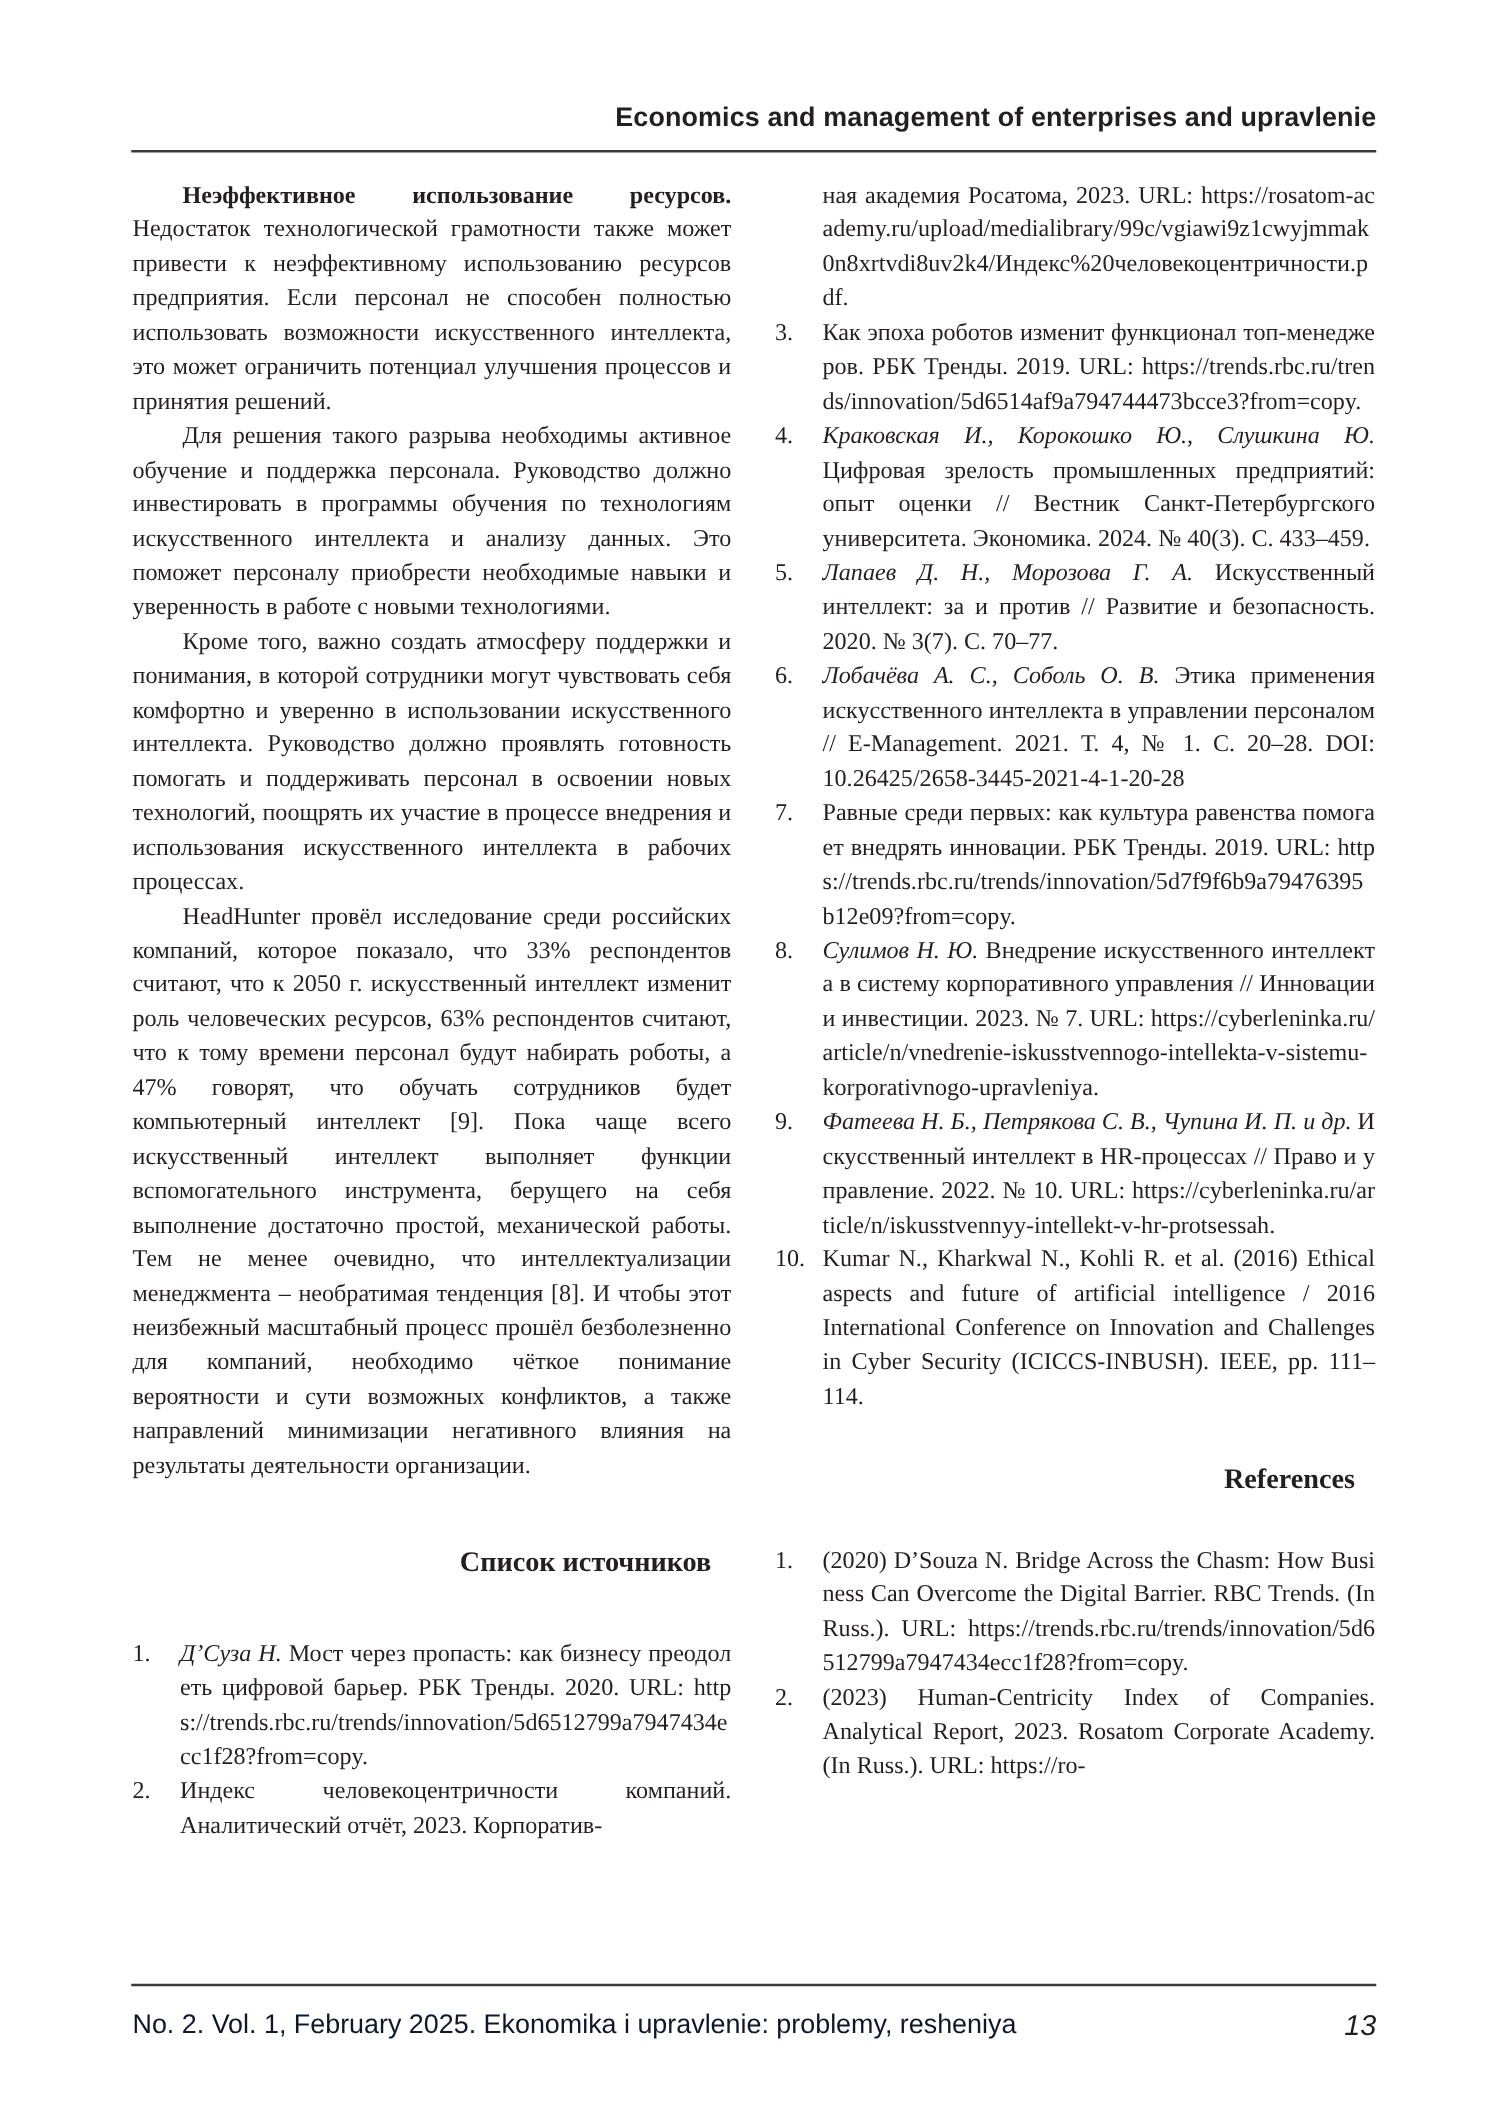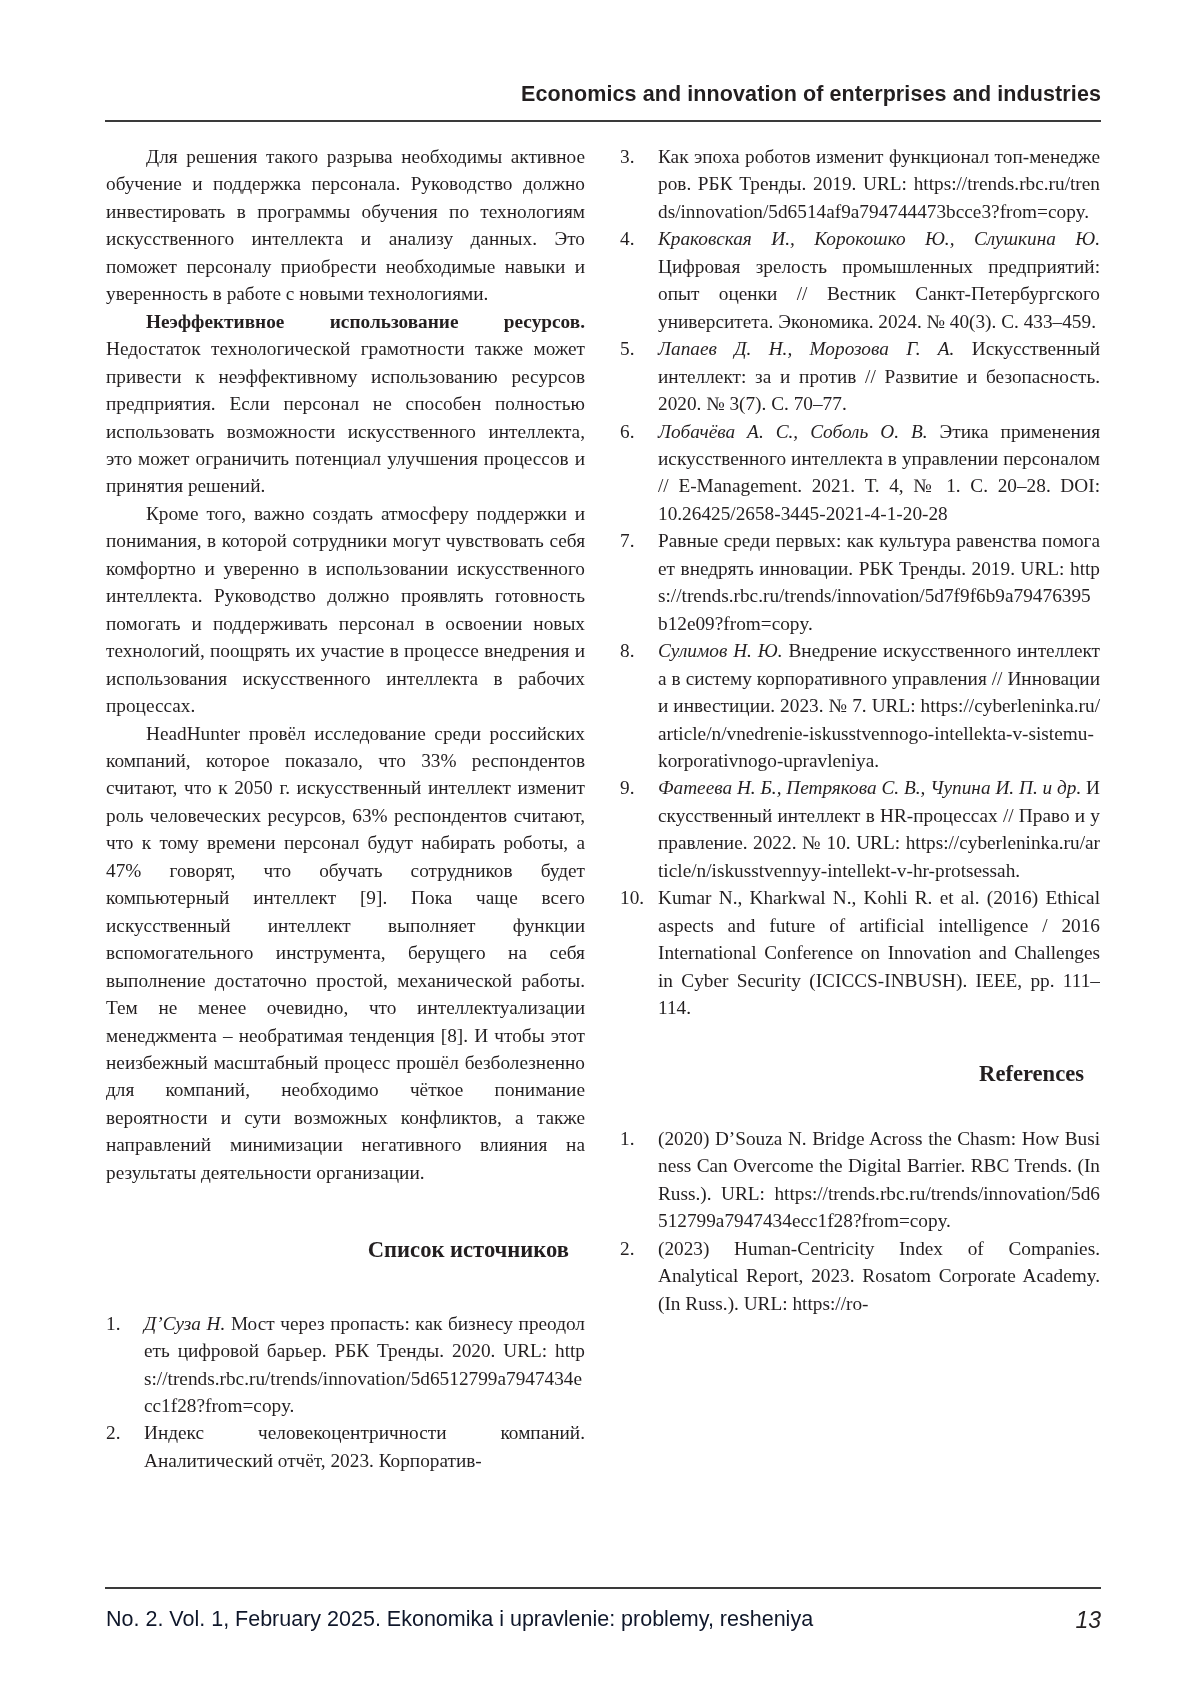--- a/index.html
+++ b/index.html
@@ -34,45 +34,48 @@
   }
   .ref-list { margin: 0; padding: 0; list-style: none; }
   .ref { position: relative; padding-left: 38px; margin: 0; }
   .ref .num { position: absolute; left: 0; top: 0; }
   .ref .auth { font-style: italic; margin-top: 40px; }
   .break { word-break: break-all; }
 </style>
 </head>
 <body>
 
-<div class="header-title">Economics and innovation of enterprises and industries</div>
+<div class="header-title">Economics and management of enterprises and upravlenie</div>
 <div class="rule top"></div>
 
 <div class="col left">
+  <p class="para"><span class="lead">Неэффективное использование ресурсов.</span><span> Недостаток технологической грамотности также может привести к неэффективному использованию ресурсов предприятия. Если персонал не способен полностью использовать возможности искусственного интеллекта, это может ограничить потенциал улучшения процессов и принятия решений.</span></p>
   <p class="para">Для решения такого разрыва необходимы активное обучение и поддержка персонала. Руководство должно инвестировать в программы обучения по технологиям искусственного интеллекта и анализу данных. Это поможет персоналу приобрести необходимые навыки и уверенность в работе с новыми технологиями.</p>
-  <p class="para"><span class="lead">Неэффективное использование ресурсов.</span><span> Недостаток технологической грамотности также может привести к неэффективному использованию ресурсов предприятия. Если персонал не способен полностью использовать возможности искусственного интеллекта, это может ограничить потенциал улучшения процессов и принятия решений.</span></p>
   <p class="para">Кроме того, важно создать атмосферу поддержки и понимания, в которой сотрудники могут чувствовать себя комфортно и уверенно в использовании искусственного интеллекта. Руководство должно проявлять готовность помогать и поддерживать персонал в освоении новых технологий, поощрять их участие в процессе внедрения и использования искусственного интеллекта в рабочих процессах.</p>
   <p class="para">HeadHunter провёл исследование среди российских компаний, которое показало, что 33% респондентов считают, что к 2050 г. искусственный интеллект изменит роль человеческих ресурсов, 63% респондентов считают, что к тому времени персонал будут набирать роботы, а 47% говорят, что обучать сотрудников будет компьютерный интеллект [9]. Пока чаще всего искусственный интеллект выполняет функции вспомогательного инструмента, берущего на себя выполнение достаточно простой, механической работы. Тем не менее очевидно, что интеллектуализации менеджмента – необратимая тенденция [8]. И чтобы этот неизбежный масштабный процесс прошёл безболезненно для компаний, необходимо чёткое понимание вероятности и сути возможных конфликтов, а также направлений минимизации негативного влияния на результаты деятельности организации.</p>
 
   <div style="height:34px"></div>
   <h3 class="section-heading">Список источников</h3>
   <div style="height:30px"></div>
 
   <ol class="ref-list">
     <li class="ref">
       <span class="num">1.</span><span class="auth">Д’Суза Н.</span><span class="break"> Мост через пропасть: как бизнесу преодолеть цифровой барьер. РБК Тренды. 2020. URL: https://trends.rbc.ru/trends/innovation/5d6512799a7947434ecc1f28?from=copy.</span>
     </li>
     <li class="ref">
       <span class="num">2.</span><span id="src2-first">Индекс человекоцентричности компаний. Аналитический отчёт, 2023. Корпоратив-</span>
     </li>
   </ol>
 </div>
 
 <div class="col right">
   <ol class="ref-list">
+    <li class="ref">
+      <span class="break" id="src2-rest">ная академия Росатома, 2023. URL: https://rosatom-academy.ru/upload/medialibrary/99c/vgiawi9z1cwyjmmak0n8xrtvdi8uv2k4/Индекс%20человекоцентричности.pdf.</span>
+    </li>
     <li class="ref">
       <span class="num">3.</span><span class="break">Как эпоха роботов изменит функционал топ-менеджеров. РБК Тренды. 2019. URL: https://trends.rbc.ru/trends/innovation/5d6514af9a794744473bcce3?from=copy.</span>
     </li>
     <li class="ref">
       <span class="num">4.</span><span class="auth">Краковская И., Корокошко Ю., Слушкина Ю.</span><span> Цифровая зрелость промышленных предприятий: опыт оценки // Вестник Санкт-Петербургского университета. Экономика. 2024. № 40(3). С. 433–459.</span>
     </li>
     <li class="ref">
       <span class="num">5.</span><span class="auth">Лапаев Д. Н., Морозова Г. А.</span><span> Искусственный интеллект: за и против // Развитие и безопасность. 2020. № 3(7). С. 70–77.</span>
     </li>
     <li class="ref">

